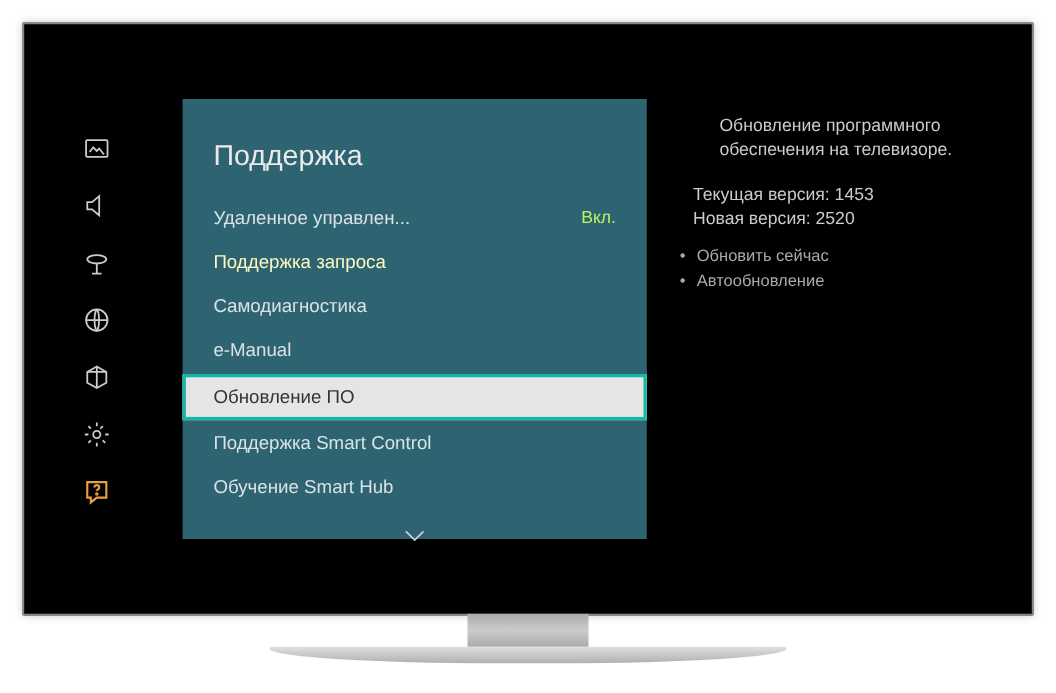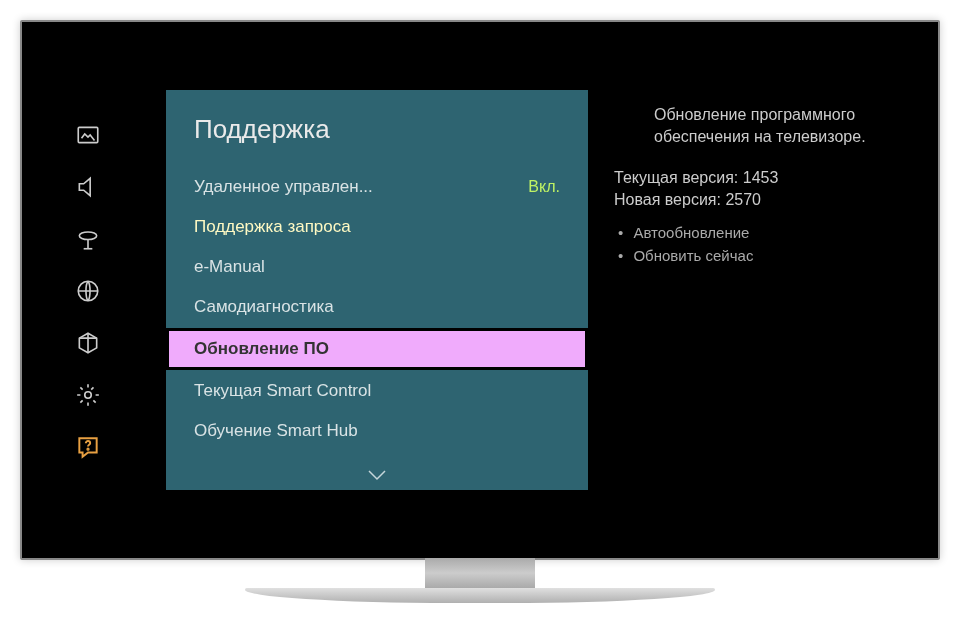--- a/index.html
+++ b/index.html
@@ -68,21 +68,21 @@
       color: #ccc;
     }
     .sidebar-icon.active { color: #e8a042; }
     .sidebar-icon svg { width: 26px; height: 26px; }
     .main-panel {
       margin-left: 68px;
       width: 422px;
       background: #2e6471;
       margin-top: 62px;
       margin-bottom: 62px;
-      padding: 24px 0 18px 0;
+      padding: 36px 0 18px 0;
       display: flex;
       flex-direction: column;
       position: relative;
     }
     .panel-title {
       color: #eaeaea;
       font-size: 26px;
       font-weight: 300;
       padding: 0 28px 22px 28px;
     }
@@ -95,47 +95,46 @@
       padding: 10px 28px;
       color: #d9e3e5;
       font-size: 17px;
       font-weight: 300;
       display: flex;
       justify-content: space-between;
       align-items: center;
     }
     .menu-item.disabled { color: #fef9c3; }
     .menu-item.highlighted {
-      background: #f0abfc;
+      background: #e5e5e5;
       color: #333;
-      border: 3px solid #000000;
+      border: 3px solid #14b8a6;
       padding: 8px 25px;
       margin: 1px 0;
-      font-weight: bold;
     }
     .menu-value {
       color: #bef264;
       font-size: 16px;
     }
     .scroll-down {
       text-align: center;
       color: #c5d6da;
       padding-top: 14px;
       font-size: 18px;
     }
     .info-panel {
       flex: 1;
       padding: 76px 30px 0 26px;
       color: #ccc;
       font-size: 16px;
       font-weight: 300;
       line-height: 1.35;
     }
     .info-desc { margin-bottom: 20px; margin-left: 40px; }
-    .info-version { margin-bottom: 12px; }
+    .info-version { margin-bottom: 12px; margin-left: 16px; }
     .info-list {
       list-style: none;
       padding-left: 4px;
     }
     .info-list li::before {
       content: "• ";
       margin-right: 6px;
     }
     .info-list li {
       color: #aaa;
@@ -201,48 +200,48 @@
       <div class="panel-title">Поддержка</div>
       <div class="menu-list">
         <div class="menu-item">
           <span>Удаленное управлен...</span>
           <span class="menu-value">Вкл.</span>
         </div>
         <div class="menu-item disabled">
           <span>Поддержка запроса</span>
         </div>
         <div class="menu-item">
+          <span>Самодиагностика</span>
+        </div>
+        <div class="menu-item">
           <span>e-Manual</span>
-        </div>
-        <div class="menu-item">
-          <span>Самодиагностика</span>
         </div>
         <div class="menu-item highlighted">
           <span>Обновление ПО</span>
         </div>
         <div class="menu-item">
-          <span>Текущая Smart Control</span>
+          <span>Поддержка Smart Control</span>
         </div>
         <div class="menu-item">
           <span>Обучение Smart Hub</span>
         </div>
       </div>
       <div class="scroll-down">
         <svg width="20" height="12" viewBox="0 0 20 12" fill="none" stroke="currentColor" stroke-width="1.5">
             <path d="M2 2l8 8 8-8"></path>
           </svg>
       </div>
     </div>
 
     <div class="info-panel">
       <div class="info-desc">Обновление программного обеспечения на телевизоре.</div>
       <div class="info-version">
         <div>Текущая версия: 1453</div>
-        <div>Новая версия: 2570</div>
+        <div>Новая версия: 2520</div>
       </div>
       <ul class="info-list">
+        <li>Обновить сейчас</li>
         <li>Автообновление</li>
-        <li>Обновить сейчас</li>
       </ul>
     </div>
 
   </div>
 </div>
 
 </body></html>

